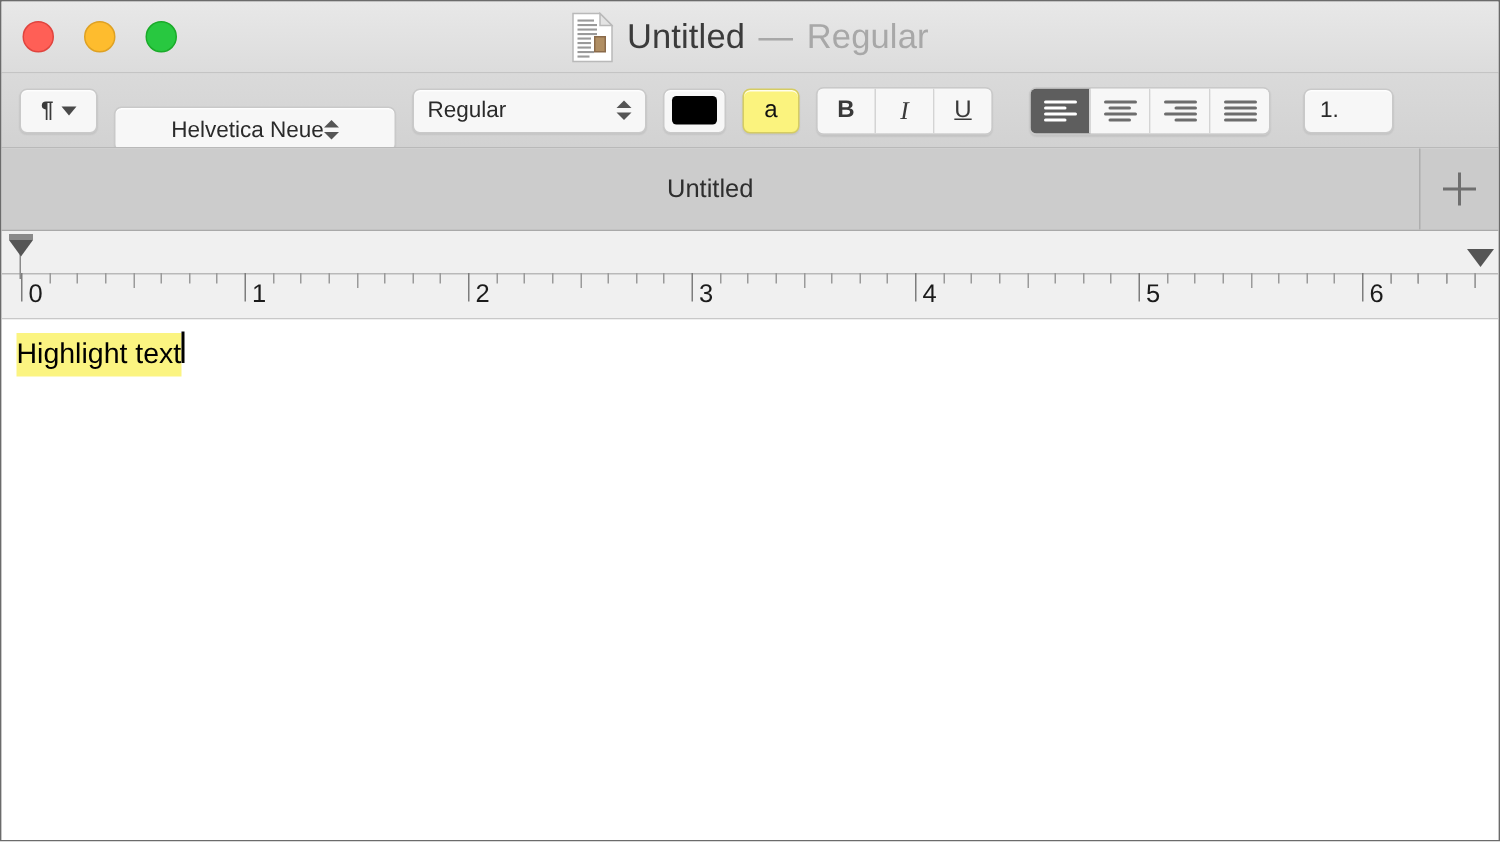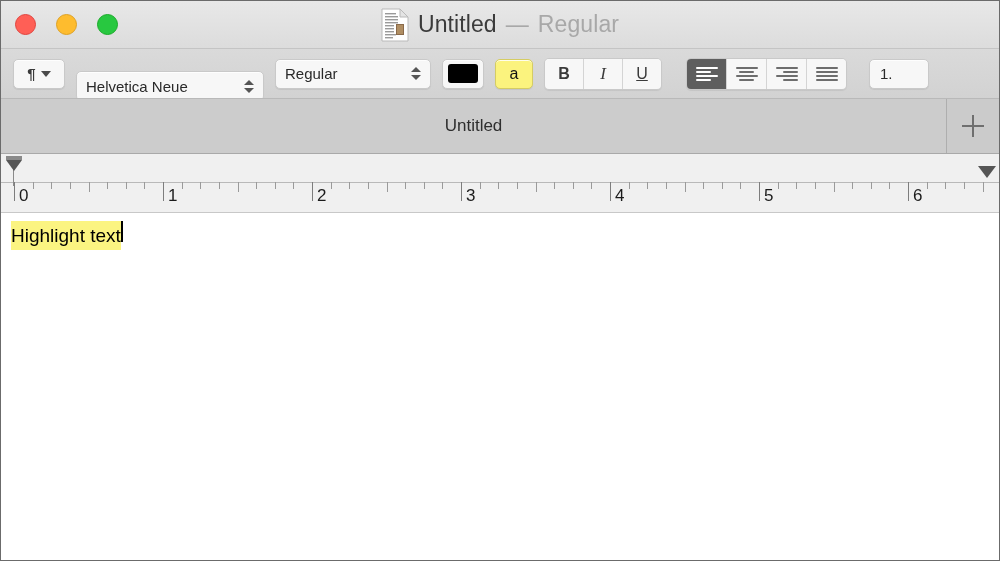--- a/index.html
+++ b/index.html
@@ -112,21 +112,21 @@
     width: 0; height: 0;
     border-left: 5px solid transparent;
     border-right: 5px solid transparent;
     border-top: 6px solid #4a4a4a;
   }
   .chev-down.thin {
     border-left: 6px solid transparent;
     border-right: 6px solid transparent;
     border-top: 7px solid #555;
   }
-  .font-ctl { width: 188px; padding: 0 9px; justify-content: space-between; margin-top: 25px; }
+  .font-ctl { width: 188px; padding: 0 9px; justify-content: center; margin-top: 25px; }
   .style-ctl { width: 156px; padding: 0 9px; justify-content: space-between; }
   .size-ctl { width: 88px; padding: 0; }
   .size-value {
     flex: 1;
     padding-left: 11px;
     font-size: 15px;
   }
   .size-arrow {
     width: 34px;
     height: 100%;

